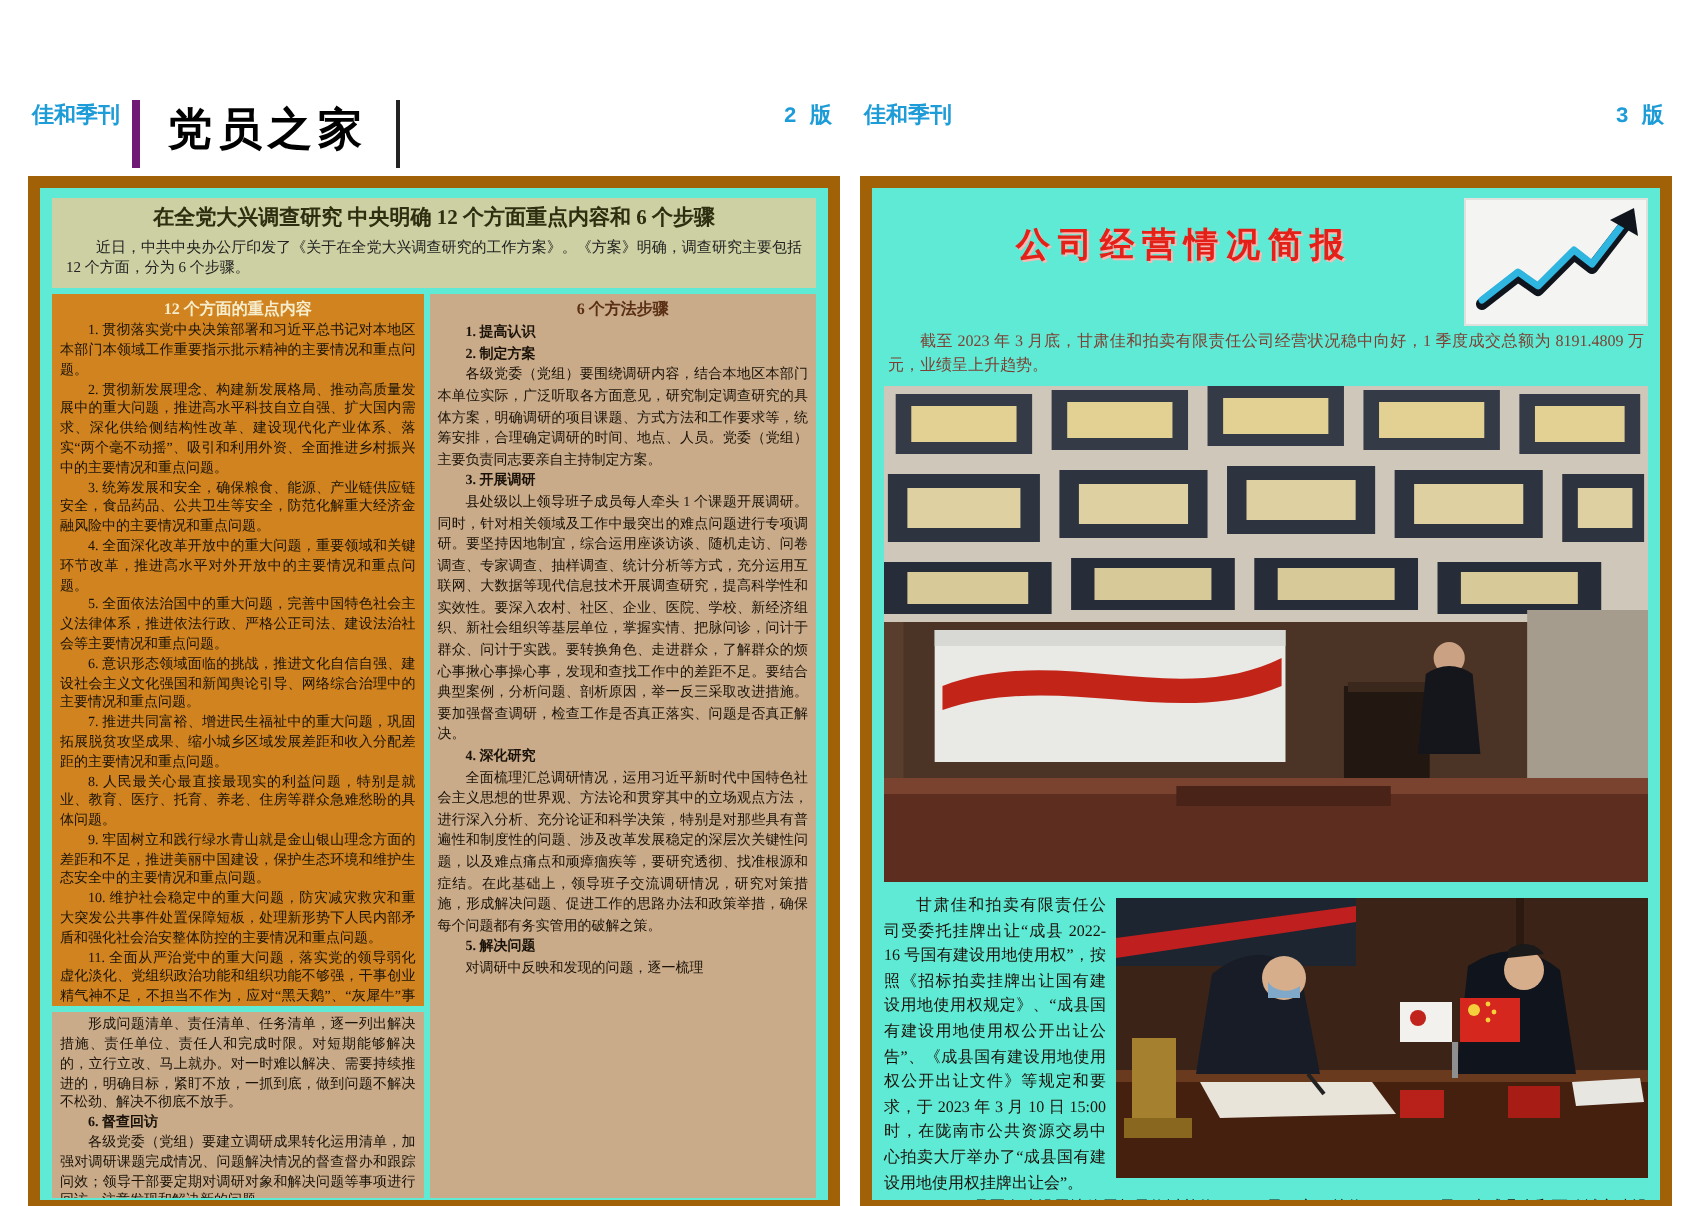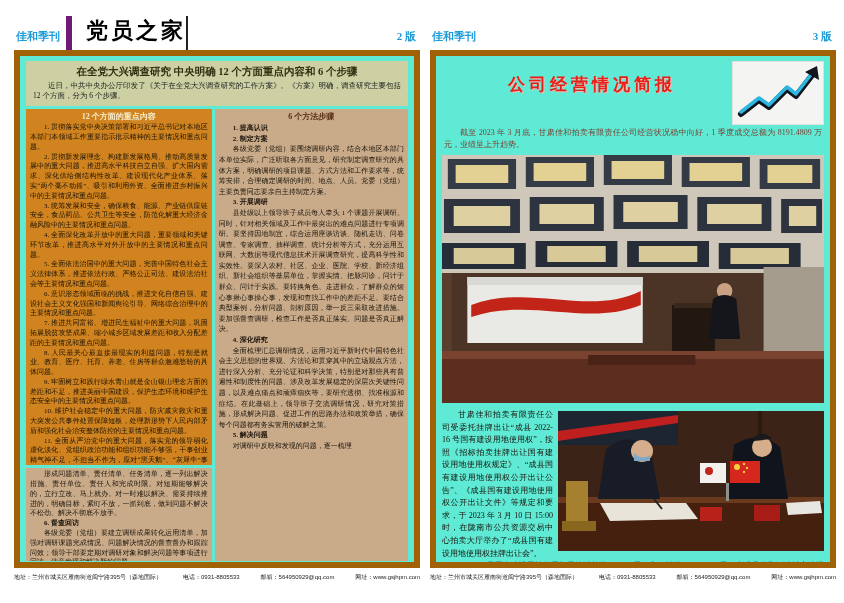--- a/index.html
+++ b/index.html
@@ -7,28 +7,28 @@
     width:844px;height:603px;position:relative;
     background:#ffffff;
     font-family:"Liberation Serif","DejaVu Serif",serif;
     color:#111;overflow:hidden;
   }
   .page{position:absolute;top:12px;width:406px;height:582px;}
   #page-left{left:14px;}
   #page-right{left:430px;}
 
   
-  .pg-header{position:relative;height:38px;display:flex;align-items:flex-end;}
+  .pg-header{position:relative;height:38px;display:flex;align-items:flex-start;margin-top:38px;}
   .masthead{color:#1e9cd8;font-weight:bold;font-size:11px;padding:0 6px 6px 2px;font-family:"Liberation Sans",sans-serif;}
   .section-title{
     font-size:22px;font-weight:bold;letter-spacing:3px;line-height:1;
-    padding:4px 0 8px 14px;border-left:6px solid #701a75;border-right:2px solid #222;
+    padding:4px 14px 8px 14px;border-left:4px solid #701a75;border-right:2px solid #222;
     font-family:"Liberation Sans",sans-serif;color:#000;
   }
-  .pagenum{color:#1e9cd8;font-weight:bold;font-size:11px;margin-left:auto;padding:0 4px 6px 0;font-family:Liberation Serif, serif;}
+  .pagenum{color:#1e9cd8;font-weight:bold;font-size:11px;margin-left:auto;padding:0 4px 6px 0;font-family:Liberation Mono, monospace;}
 
   
   .frame{
     border:6px solid #a16207;height:518px;box-sizing:border-box;
     padding:5px 6px;overflow:hidden;background:#5eead4;
   }
 
   
   .title-box{background:#cdd0a2;padding:4px 7px 5px 7px;}
   .art-title{text-align:center;font-weight:bold;font-size:10.5px;color:#2e2e10;line-height:1.35;}

